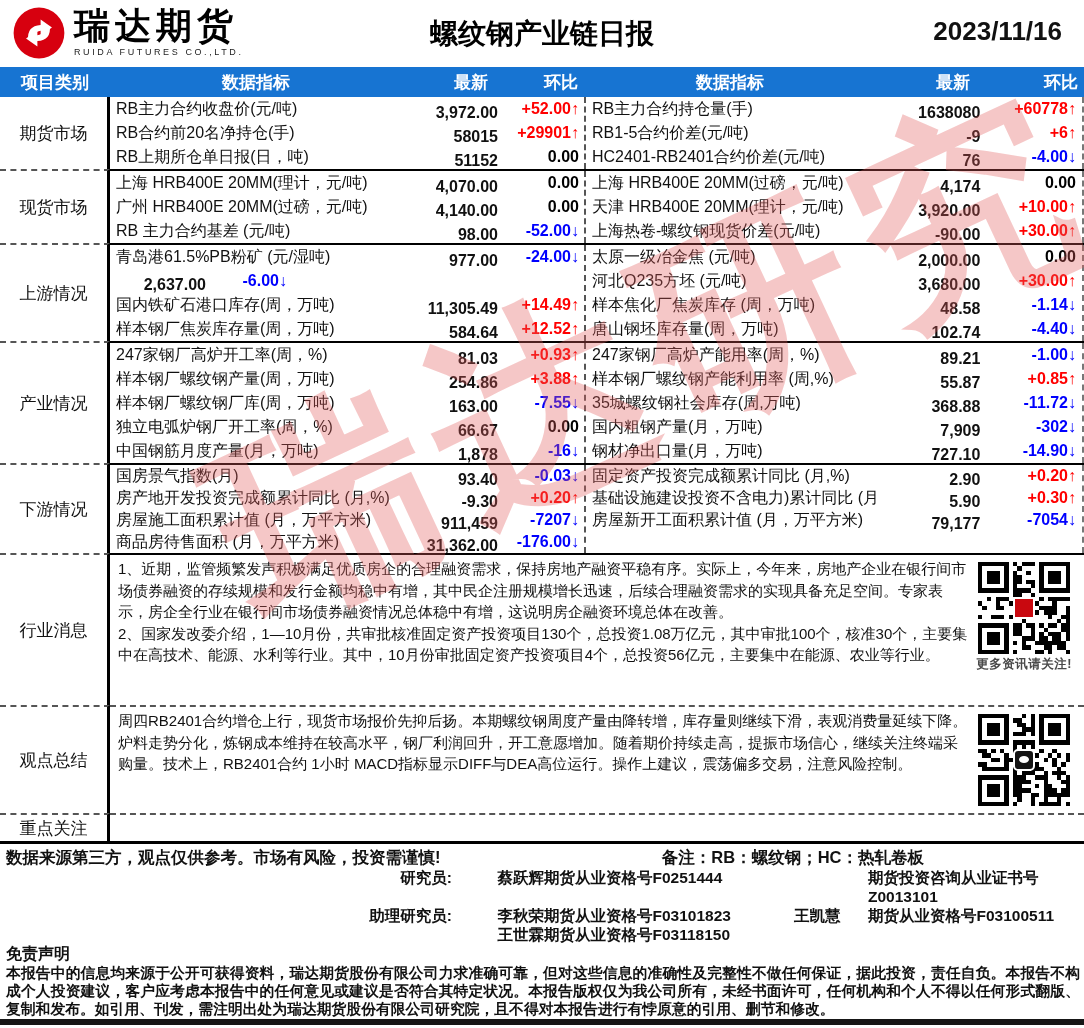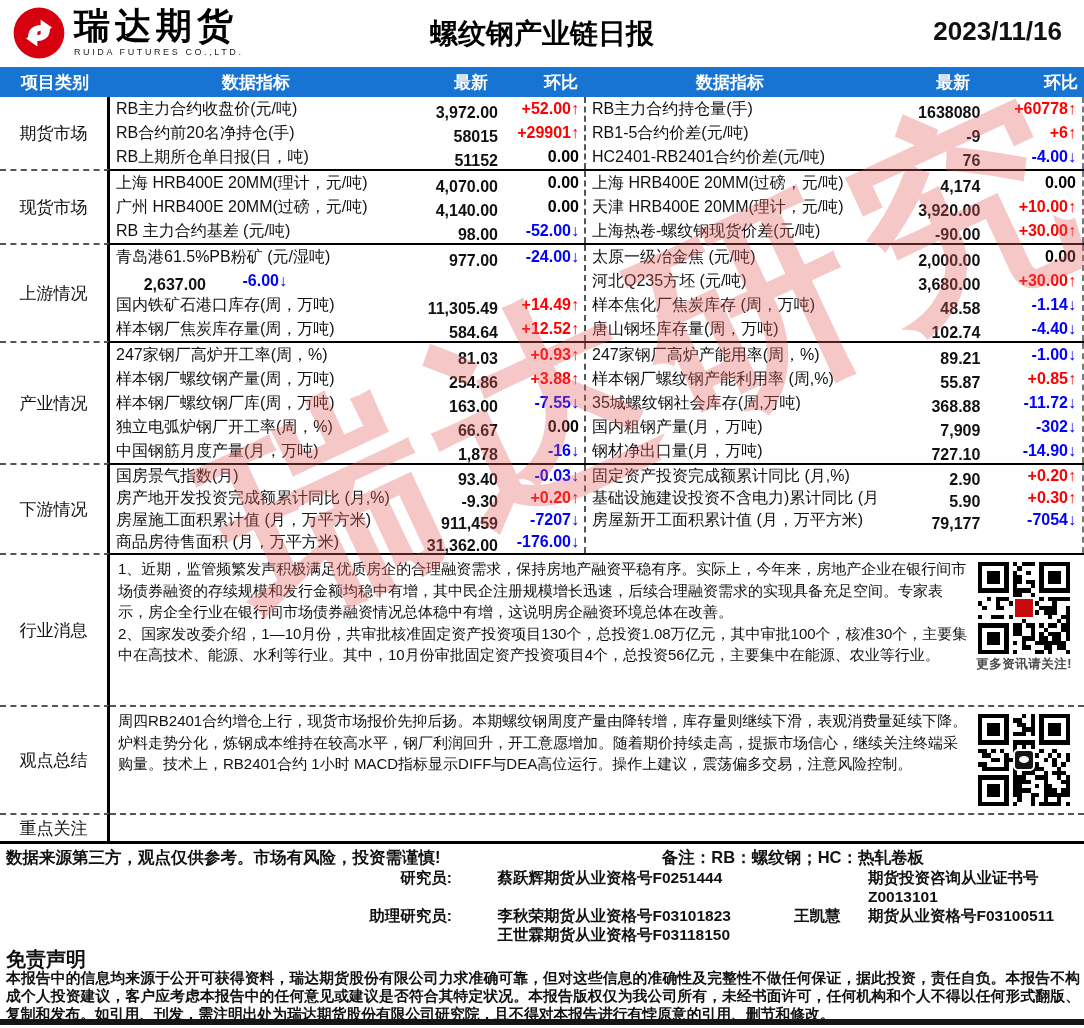--- a/index.html
+++ b/index.html
@@ -79,21 +79,21 @@
   .footer{padding:3px 0 0 6px;}
   .risk-row{display:flex;font-size:16.5px;font-weight:700;line-height:21px;}
   .risk-left{flex:1;}
   .note{margin-right:160px;}
   .cred-row{display:flex;font-size:15.5px;font-weight:700;line-height:19px;}
   .cred-label{width:446px;text-align:right;box-sizing:border-box;}
   .cred-name{width:78px;margin-left:14px;text-align:right;}
   .cred-cert{width:250px;}
   .cred-extra-name{width:74px;}
   .cred-extra-cert{flex:1;}
-  .disc-title{font-size:20px;font-weight:700;margin-top:5px;line-height:20px;}
+  .disc-title{font-size:16px;font-weight:700;line-height:20px;}
   .disc-body{font-size:14.8px;line-height:18px;font-weight:600;padding-right:4px;text-align:justify;}
   .bottom-bar{position:absolute;left:0;right:0;bottom:3px;height:6px;background:#161616;}
   
   .watermark{position:absolute;left:230px;top:410px;font-size:215px;font-weight:700;
              letter-spacing:18px;color:rgba(225,90,90,0.34);white-space:nowrap;
              transform:rotate(-25deg);transform-origin:0 50%;pointer-events:none;z-index:5;}
 </style>
 </head>
 <body>
 

